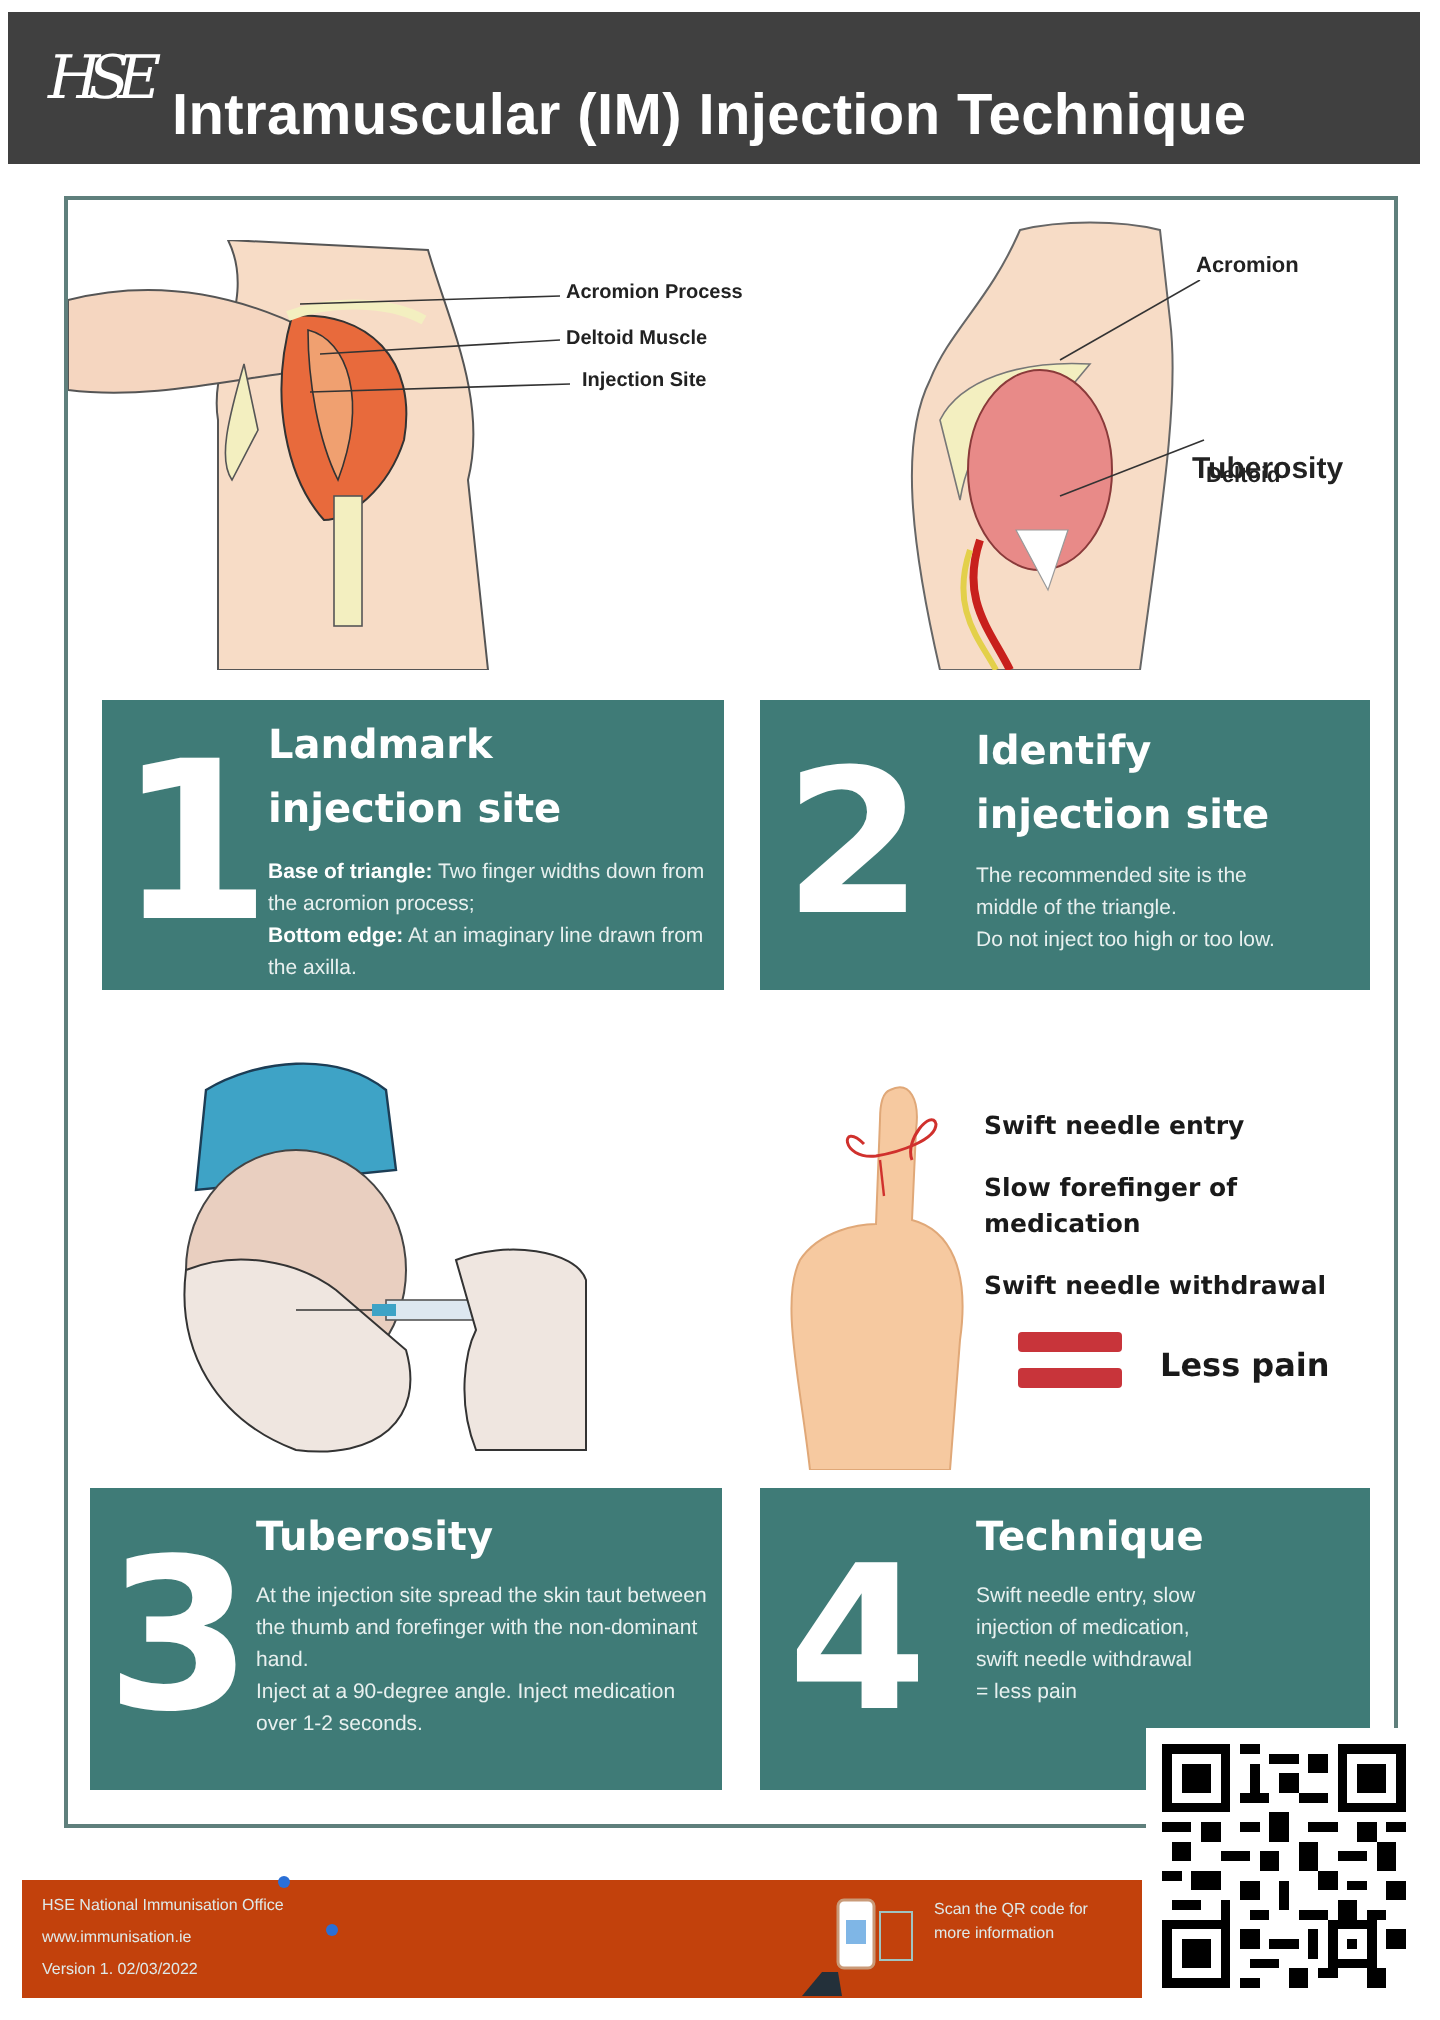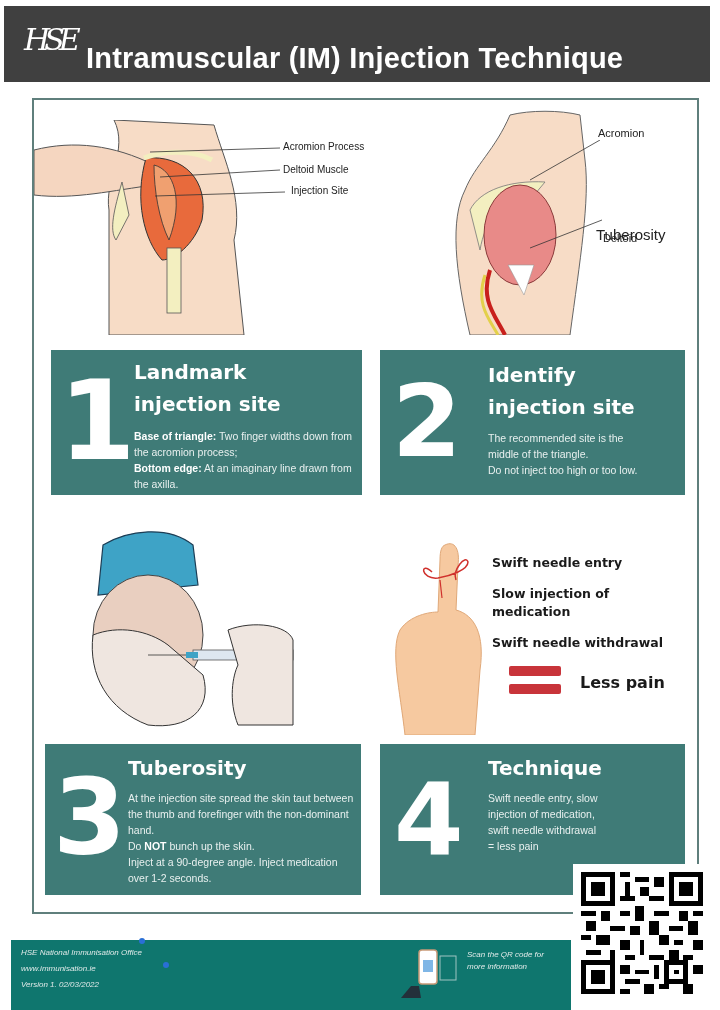--- a/index.html
+++ b/index.html
@@ -22,21 +22,21 @@
     }
 
     .frame {
       position: absolute; left: 32px; top: 98px; width: 667px; height: 816px;
       border: 2px solid #5f7f7c; background: #ffffff;
     }
 
     .illus { position: absolute; }
     .label-small {
       position: absolute; font-family: "Liberation Sans", sans-serif; font-size: 10px;
-      color: #222; white-space: nowrap;
+      color: #222; white-space: nowrap; font-weight: bold;
     }
 
     .step {
       position: absolute; background: #3f7b77; color: #ffffff;
     }
     .step .num {
       position: absolute; font-family: "DejaVu Sans", sans-serif; font-weight: bold;
       color: #ffffff; line-height: 1;
     }
     .step .heading {
@@ -55,23 +55,22 @@
       line-height: 18px; color: #1a1a1a; margin-bottom: 13px; margin-top: 11px;
     }
     .equals { position: absolute; left: 509px; top: 666px; width: 52px; }
     .equals div { height: 10px; background: #c8343a; border-radius: 2px; margin-bottom: 8px; }
     .less-pain {
       position: absolute; left: 580px; top: 673px; font-family: "DejaVu Sans", sans-serif;
       font-weight: bold; font-size: 16px; color: #1a1a1a;
     }
 
     .footer {
-      position: absolute; left: 11px; top: 940px; width: 560px; height: 71px;
-      background: #0f766e;
-      font-style: italic;
+      position: absolute; left: 11px; top: 940px; width: 560px; height: 59px;
+      background: #c2410c;
     }
     .footer .line {
       position: absolute; left: 10px; font-family: "Liberation Sans", sans-serif;
       font-size: 8px; color: #dfe9e8; white-space: nowrap;
     }
     .scan-text {
       position: absolute; left: 456px; top: 9px; width: 90px;
       font-family: "Liberation Sans", sans-serif; font-size: 8px; line-height: 12px; color: #dfe9e8;
     }
     .qr {
@@ -157,35 +156,34 @@
 </svg>
 
 <svg class="illus" style="left:390px;top:540px;" width="100" height="195" viewBox="0 0 100 195">
   <path d="M55 5 C 65 0, 70 10, 68 25 L 66 70 C 85 75, 95 95, 90 130 L 85 195 L 15 195 C 10 150, 0 110, 10 90 C 20 75, 40 72, 48 72 L 50 20 C 50 10, 52 6, 55 5 Z" fill="#f6c9a0" stroke="#e0a878" stroke-width="1"></path>
   <path d="M42 32 C 30 20, 30 40, 48 38 C 60 36, 78 30, 78 22 C 76 14, 62 30, 66 40" fill="none" stroke="#d0312d" stroke-width="1.5"></path>
   <line x1="50" y1="40" x2="52" y2="58" stroke="#d0312d" stroke-width="1.2"></line>
 </svg>
 
 <div class="tech-list">
   <div class="tech-item">Swift needle entry</div>
-  <div class="tech-item" style="width:130px;">Slow injection of medication</div>
+  <div class="tech-item" style="width:130px;">Slow forefinger of medication</div>
   <div class="tech-item">Swift needle withdrawal</div>
 </div>
 <div class="equals">
   <div></div>
     <div></div>
 </div>
 <div class="less-pain">Less pain</div>
 
 <div class="step" style="left:45px;top:744px;width:316px;height:151px;">
   <div class="num" style="left:8px;top:22px;font-size:105px;">3</div>
   <div class="heading" style="left:83px;top:9px;">Tuberosity</div>
   <div class="body" style="left:83px;top:46px;width:228px;">
     <div>At the injection site spread the skin taut between the thumb and forefinger with the non-dominant hand.</div>
-    <div><span>Do </span><b>NOT</b><span> bunch up the skin.</span></div>
     <div>Inject at a 90-degree angle. Inject medication over 1-2 seconds.</div>
   </div>
 </div>
 
 <div class="step" style="left:380px;top:744px;width:305px;height:151px;">
   <div class="num" style="left:14px;top:26px;font-size:100px;">4</div>
   <div class="heading" style="left:108px;top:9px;">Technique</div>
   <div class="body" style="left:108px;top:46px;width:160px;">
     <div>Swift needle entry, slow</div>
     <div>injection of medication,</div>

